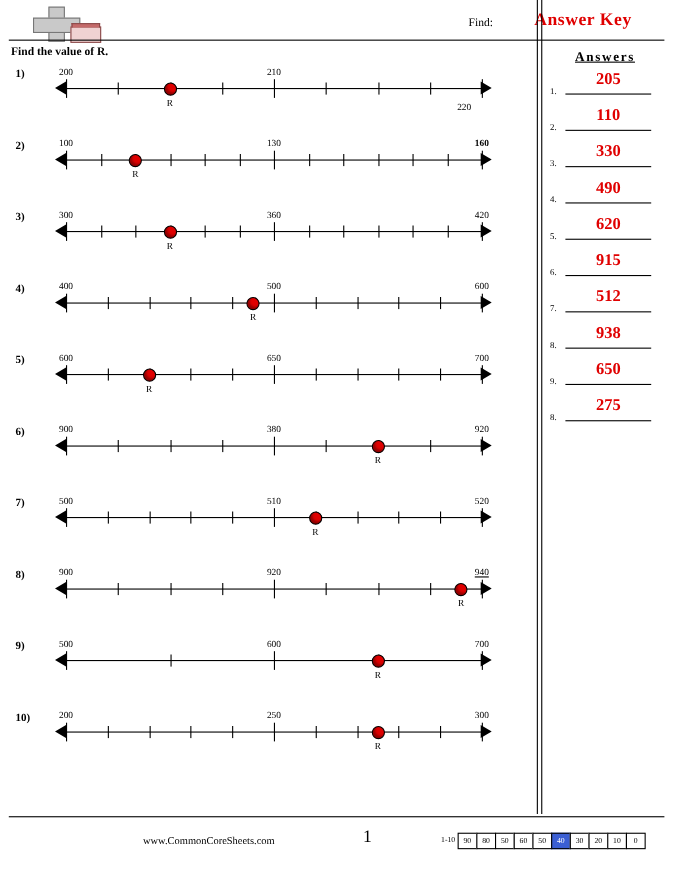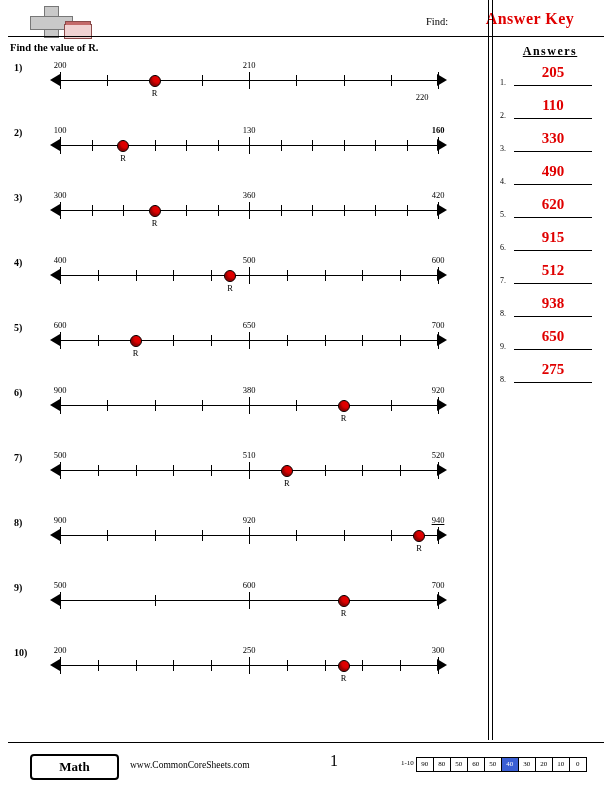--- a/index.html
+++ b/index.html
@@ -394,21 +394,20 @@
         <div class="tick major" style="left: 438px;"></div>
         <div class="lbl" style="left: 60px;">200</div>
         <div class="lbl" style="left: 249px;">250</div>
         <div class="lbl" style="left: 438px;">300</div>
         <div class="dot" style="left: 343.5px;"></div>
         <div class="rlabel" style="left: 343.5px;">R</div>
       </div>
     </div>
 
   <div class="foot-line"></div>
-  <div class="math-box">Math</div>
   <div class="site">www.CommonCoreSheets.com</div>
   <div class="page-no">1</div>
   <div class="score-box" id="score-box">
     <div class="score-range">1-10</div>
   <div class="score-cell">90</div>
       <div class="score-cell">80</div>
       <div class="score-cell">50</div>
       <div class="score-cell">60</div>
       <div class="score-cell">50</div>
       <div class="score-cell hl">40</div>

